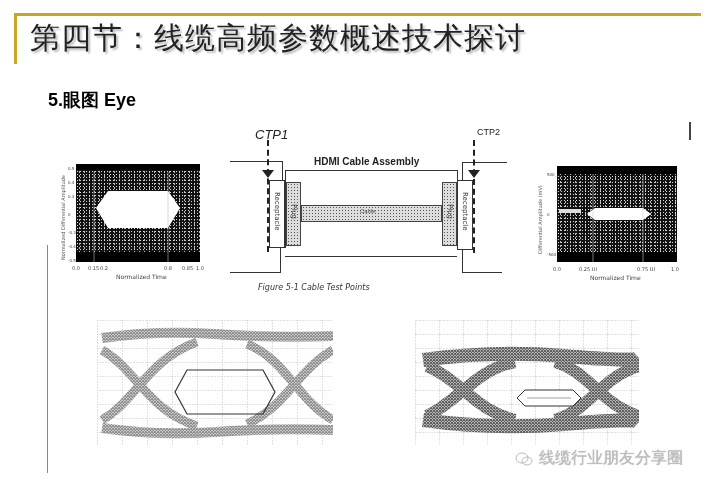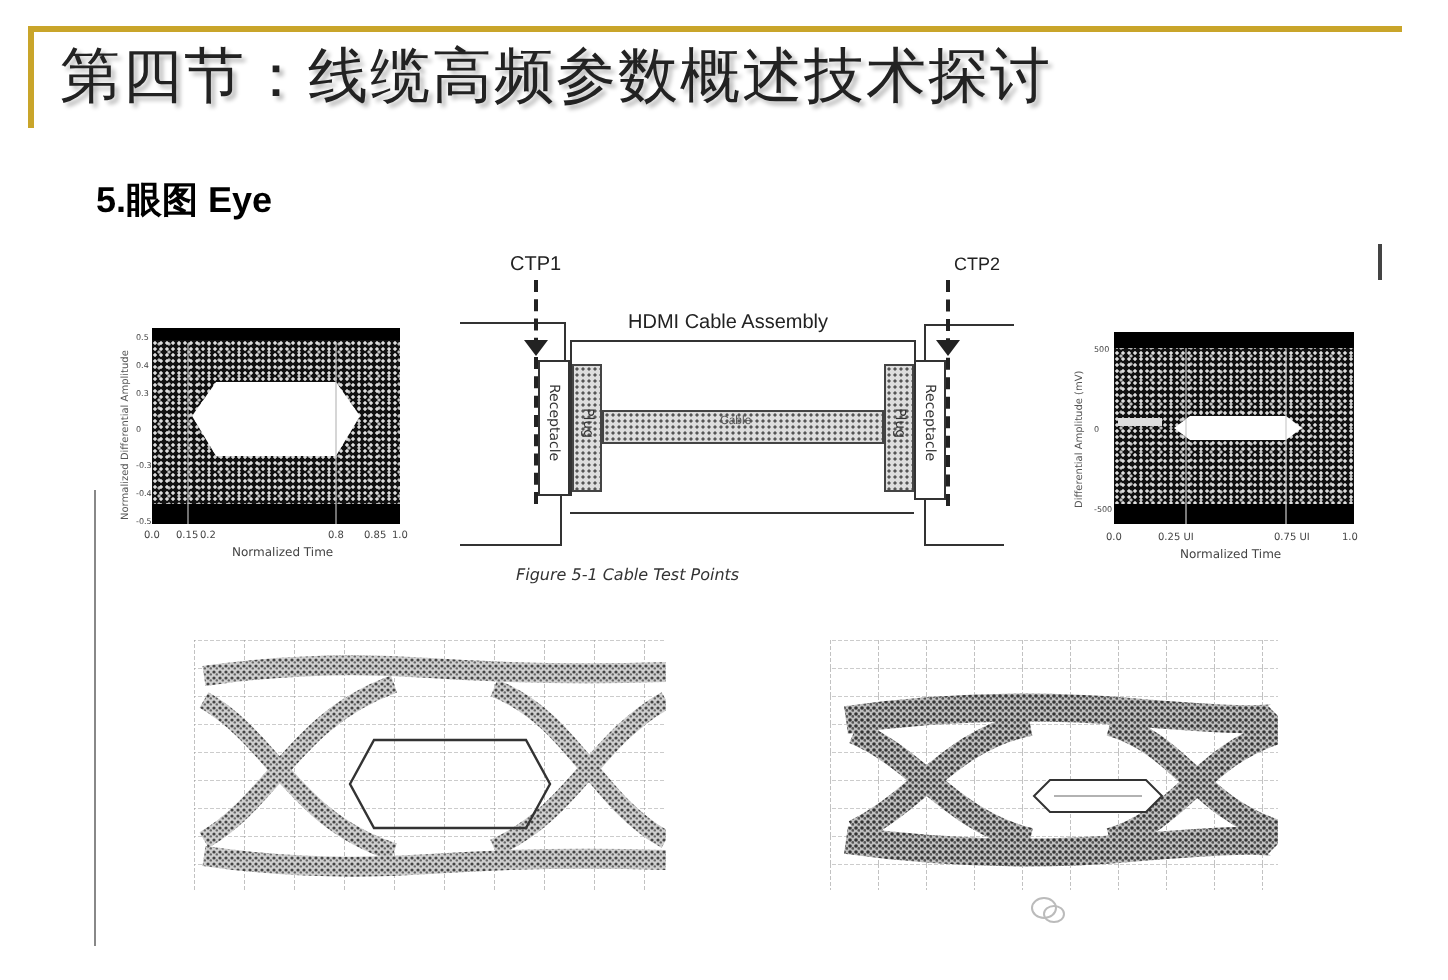--- a/index.html
+++ b/index.html
@@ -107,23 +107,23 @@
     <span style="position:absolute; left:16px;">0.15</span>
     <span style="position:absolute; left:28px;">0.2</span>
     <span style="position:absolute; left:92px;">0.8</span>
     <span style="position:absolute; left:110px;">0.85</span>
     <span style="position:absolute; left:124px;">1.0</span>
   </div>
   <div class="xtitle" style="left:58px; top:113px;">Normalized Time</div>
 </div>
 
 <div class="cable-diagram">
-  <div class="cd-label" style="left:30px; top:7px; font-size:10px;">CTP1</div>
+  <div class="cd-label" style="left:30px; top:7px; font-size:13px;font-style:italic;">CTP1</div>
   <div class="cd-label" style="left:252px; top:7px; font-size:9px;">CTP2</div>
-  <div class="cd-label" style="left:89px; top:36px; font-size:10px;">HDMI Cable Assembly</div>
+  <div class="cd-label" style="left:89px; top:36px; font-size:10px;font-weight:bold;">HDMI Cable Assembly</div>
 
   <div class="cd-line" style="left:5px; top:41px; width:52px; height:1px;"></div>
   <div class="cd-line" style="left:57px; top:41px; width:1px; height:20px;"></div>
   <div class="cd-line" style="left:60px; top:50px; width:172px; height:1px;"></div>
   <div class="cd-line" style="left:60px; top:50px; width:1px; height:78px;"></div>
   <div class="cd-line" style="left:232px; top:50px; width:1px; height:78px;"></div>
   <div class="cd-line" style="left:60px; top:136px; width:172px; height:1px;"></div>
   <div class="cd-line" style="left:55px; top:128px; width:1px; height:25px;"></div>
   <div class="cd-line" style="left:5px; top:152px; width:50px; height:1px;"></div>
   <div class="cd-line" style="left:237px; top:42px; width:45px; height:1px;"></div>
@@ -228,13 +228,14 @@
     <polygon points="102,78 110,70 158,70 166,78 158,86 110,86" fill="#fff" stroke="#333" stroke-width="1"></polygon>
     <line x1="112" y1="78" x2="156" y2="78" stroke="#666" stroke-width="0.6"></line>
   </svg>
 </div>
 
 <div class="watermark">
   <svg class="wm-icon" viewBox="0 0 18 14">
     <ellipse cx="7" cy="6" rx="6" ry="5" fill="none" stroke="#bbb" stroke-width="1"></ellipse>
     <ellipse cx="12" cy="9" rx="5" ry="4" fill="none" stroke="#bbb" stroke-width="1"></ellipse>
   </svg>
+  <span>线缆行业朋友分享圈</span>
 </div>
 
 </body></html>

